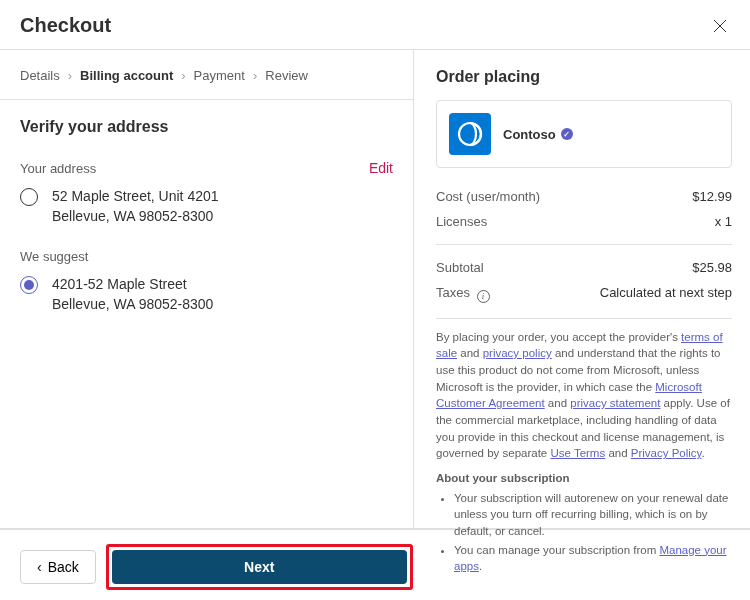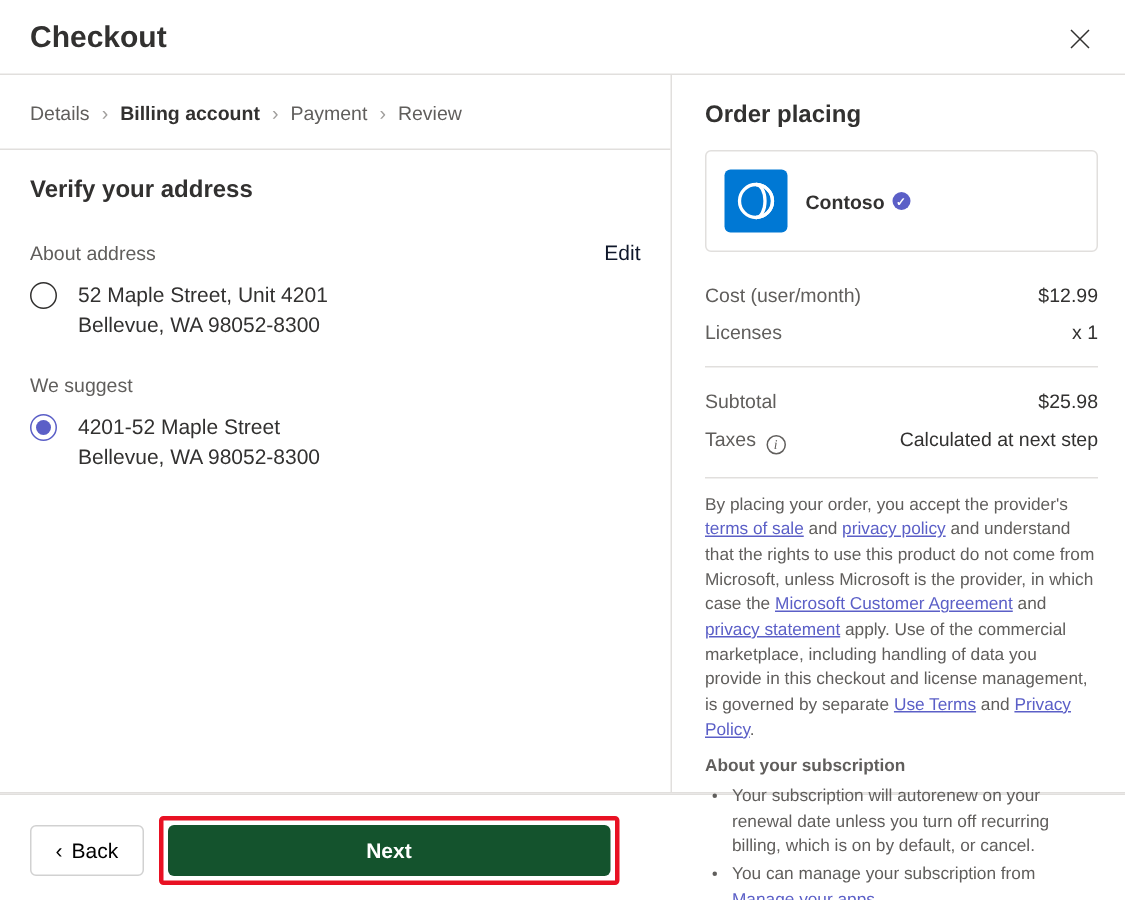--- a/index.html
+++ b/index.html
@@ -25,21 +25,21 @@
     width: 20px; height: 20px;
     display: flex; align-items: center; justify-content: center;
   }
   .close-btn svg { width: 14px; height: 14px; }
   .divider-full { border-top: 1px solid #e1dfdd; }
   .body {
     display: flex;
     height: 478px;
   }
   .left {
-    width: 448px;
+    width: 414px;
     border-right: 1px solid #e1dfdd;
   }
   .breadcrumb {
     display: flex;
     align-items: center;
     gap: 8px;
     padding: 18px 20px 16px 20px;
     font-size: 13px;
     color: #605e5c;
     border-bottom: 1px solid #e1dfdd;
@@ -48,21 +48,21 @@
   .breadcrumb .chev { color: #a19f9d; }
   .verify-block { padding: 18px 20px 0 20px; }
   .verify-block h2 { font-size: 16px; font-weight: 600; margin-bottom: 6px; }
   .verify-block p.sub { font-size: 13px; color: #605e5c; line-height: 1.45; }
   .addr-section { padding: 18px 20px 0 20px; }
   .addr-head {
     display: flex; justify-content: space-between; align-items: baseline;
     margin-bottom: 10px;
   }
   .addr-head .label { font-size: 13px; color: #605e5c; }
-  .addr-head .edit { color: #0f172a; font-size: 14px; cursor: pointer; }
+  .addr-head .edit { color: #be185d; font-size: 14px; cursor: pointer; }
   .radio-row {
     display: flex;
     gap: 14px;
     align-items: flex-start;
     cursor: pointer;
     margin-bottom: 4px;
   }
   .radio {
     width: 18px; height: 18px;
     border: 1px solid #323130;
@@ -160,21 +160,21 @@
   }
   .next-highlight {
     border: 3px solid #e81123;
     border-radius: 3px;
     display: inline-block;
     padding: 3px;
   }
   .btn-next {
     height: 34px;
     width: 295px;
-    background: #14532d;
+    background: #0c4a6e;
     color: #fff;
     border: none;
     border-radius: 4px;
     font-size: 14px;
     font-weight: 600;
     cursor: pointer;
   }
 </style>
 </head>
 <body>
@@ -200,21 +200,21 @@
       <span class="chev">›</span>
       <span class="crumb">Review</span>
     </div>
 
     <div class="verify-block">
       <h2>Verify your address</h2>
     </div>
 
     <div class="addr-section">
       <div class="addr-head">
-        <span class="label">About address</span>
+        <span class="label">Your address</span>
         <span class="edit">Edit</span>
       </div>
       <div class="radio-row">
         <div class="radio"></div>
         <div class="addr-text">
           <div>52 Maple Street, Unit 4201</div>
           <div>Bellevue, WA 98052-8300</div>
         </div>
       </div>
     </div>

